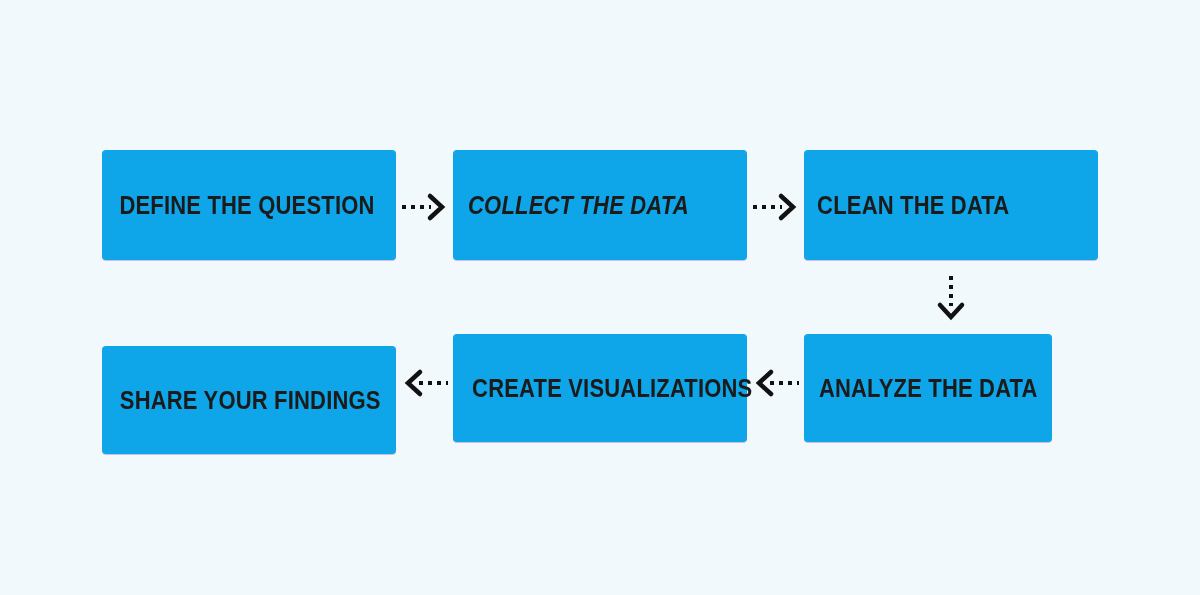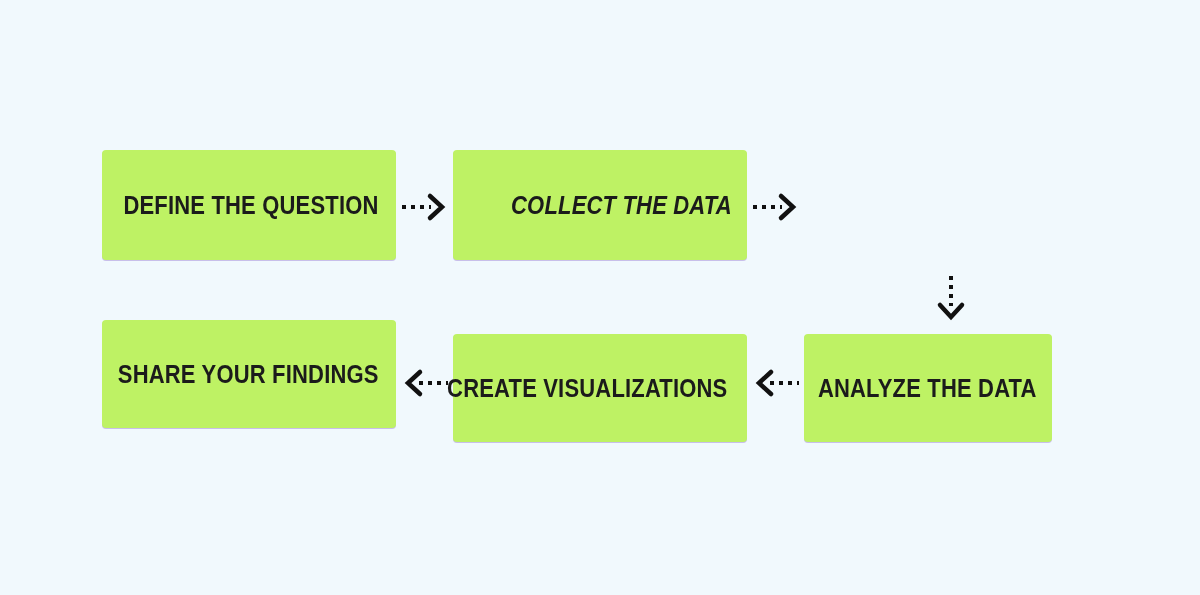--- a/index.html
+++ b/index.html
@@ -13,46 +13,46 @@
     font-family: "Liberation Sans", sans-serif;
     overflow: hidden;
   }
   #flowchart {
     position: relative;
     width: 1200px;
     height: 595px;
   }
   .step-box {
     position: absolute;
-    background: #bef264;
+    background: #0ea5e9;
     border-radius: 4px;
     box-shadow: 0 1px 0 rgba(150,120,210,0.45);
     display: flex;
     align-items: center;
-    justify-content: flex-end;
+    justify-content: flex-start;
   }
   .step-label {
     font-family: "Liberation Sans Narrow", "Liberation Sans", sans-serif;
     font-weight: 700;
     font-size: 25px;
     letter-spacing: 0.2px;
     color: #1b1b1b;
     text-align: center;
     line-height: 1;
     white-space: nowrap;
     transform: scaleX(0.88);
     transform-origin: center center;
     -webkit-font-smoothing: antialiased;
   }
   
   #box-define   { left: 102px; top: 150px; width: 294px; height: 110px; }
   #box-collect  { left: 453px; top: 150px; width: 294px; height: 110px; font-style: italic; }
   #box-clean    { left: 804px; top: 150px; width: 294px; height: 110px; }
   
-  #box-share    { left: 102px; top: 320px; width: 294px; height: 108px; }
+  #box-share    { left: 102px; top: 346px; width: 294px; height: 108px; }
   #box-create   { left: 453px; top: 334px; width: 294px; height: 108px; }
   #box-analyze  { left: 804px; top: 334px; width: 248px; height: 108px; }
 
   .connector {
     position: absolute;
     overflow: visible;
   }
   #arrow-define-collect  { left: 400px; top: 186px;  width: 50px;  height: 42px; }
   #arrow-collect-clean   { left: 751px; top: 186px;  width: 50px;  height: 42px; }
   #arrow-clean-analyze   { left: 930px; top: 264px;  width: 42px;  height: 62px; }
@@ -65,20 +65,23 @@
 <div id="flowchart">
 
   <div class="step-box" id="box-define">
     <span class="step-label">DEFINE THE QUESTION</span>
   </div>
 
   <div class="step-box" id="box-collect">
     <span class="step-label">COLLECT THE DATA</span>
   </div>
 
+  <div class="step-box" id="box-clean">
+    <span class="step-label">CLEAN THE DATA</span>
+  </div>
 
   <div class="step-box" id="box-share">
     <span class="step-label">SHARE YOUR FINDINGS</span>
   </div>
 
   <div class="step-box" id="box-create">
     <span class="step-label">CREATE VISUALIZATIONS</span>
   </div>
 
   <div class="step-box" id="box-analyze">

